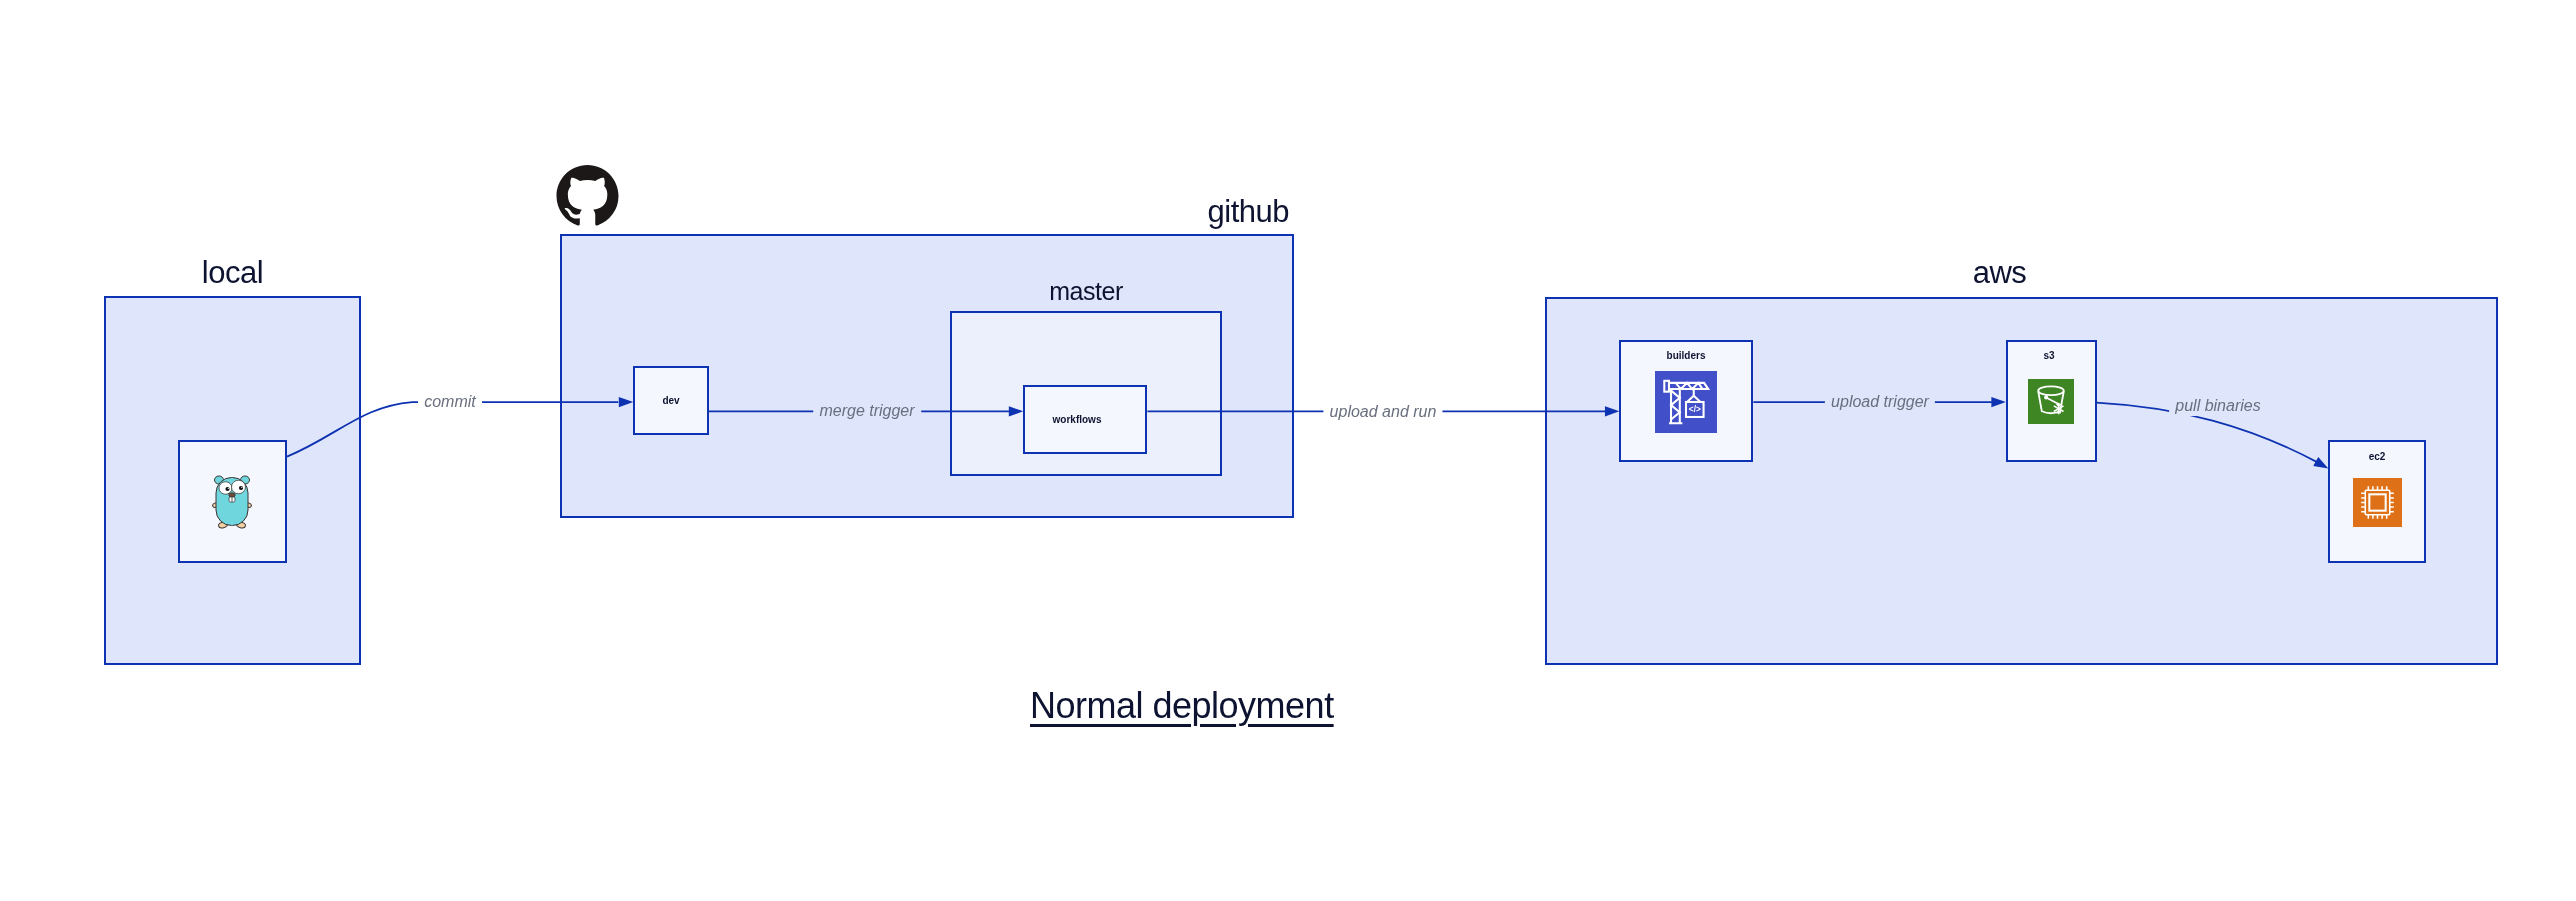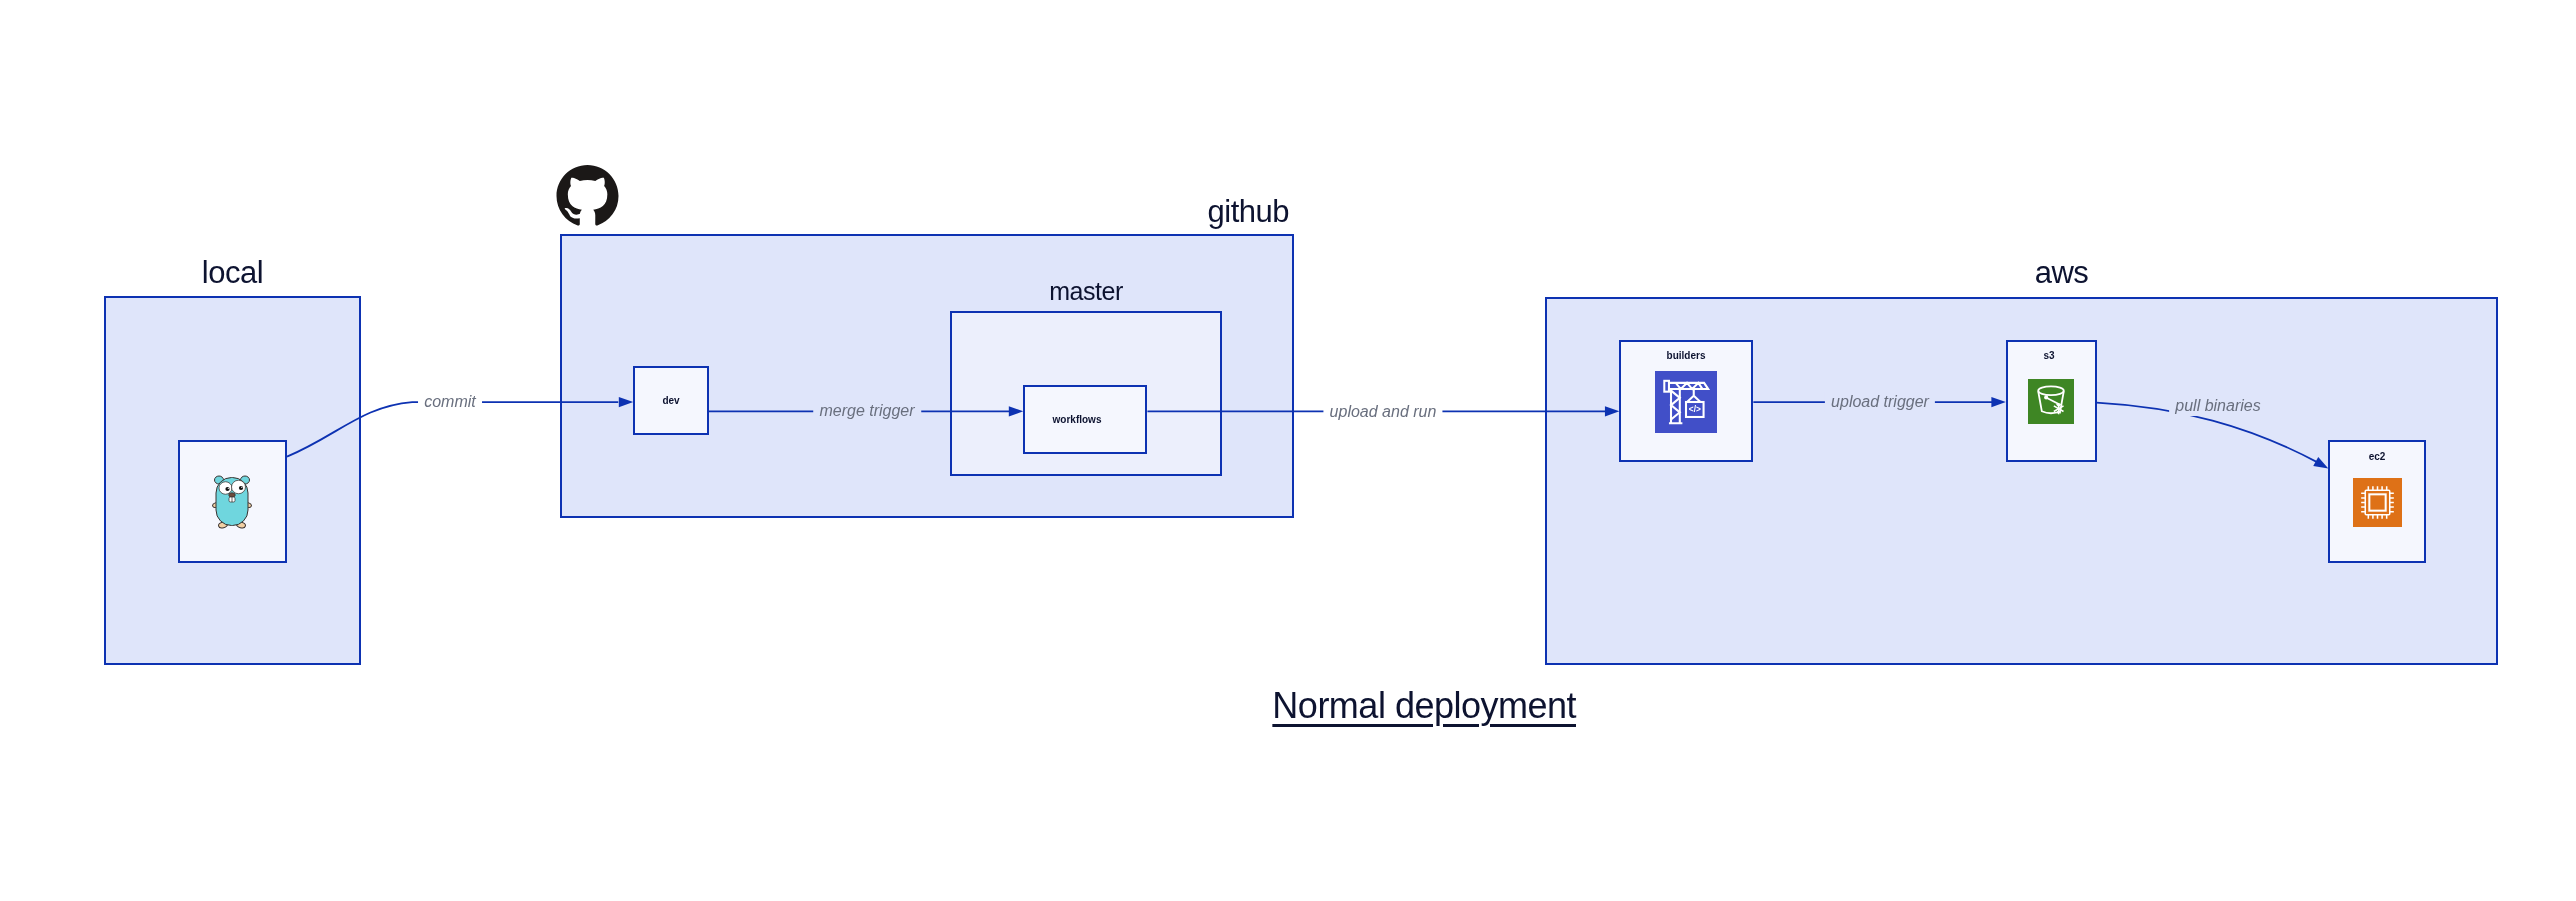--- a/index.html
+++ b/index.html
@@ -25,38 +25,38 @@
   .n-label{position:absolute;color:var(--ink);font-size:10px;font-weight:bold;text-align:center;line-height:20.6px;}
   .n-label.vcenter{display:flex;align-items:center;justify-content:center;line-height:normal;}
 
   .e-label{position:absolute;transform:translate(-50%,-50%);color:var(--grey);font-size:16px;font-style:italic;padding:1px 6.2px;white-space:nowrap;}
   .e-label.on-white{background:#ffffff;}
   .e-label.on-fill{background:var(--c-fill);}
 
   .icon{position:absolute;}
   svg.edges{position:absolute;left:0;top:0;pointer-events:none;}
 
-  .title-wrap{position:absolute;left:1030px;top:685px;width:546px;text-align:right;}
+  .title-wrap{position:absolute;left:1030px;top:685px;width:546px;text-align:left;}
   .title{display:inline-block;color:var(--ink);font-size:36px;letter-spacing:-0.5px;
          text-decoration:underline;text-decoration-thickness:3.1px;text-underline-offset:6.2px;}
 </style>
 </head>
 <body>
 
 <div id="stage">
 
   <div class="container" style="left:104px;top:296px;width:257px;height:369px;"></div>
   <div class="container" style="left:560px;top:234px;width:734px;height:284px;"></div>
   <div class="container nested" style="left:950px;top:311px;width:272px;height:165px;"></div>
   <div class="container" style="left:1545px;top:297px;width:953px;height:368px;"></div>
 
   <div class="c-label" style="left:104px;top:258px;width:257px;">local</div>
   <div class="c-label right" style="left:1083px;top:197px;width:206px;">github</div>
   <div class="c-label mid" style="left:950px;top:277px;width:272px;">master</div>
-  <div class="c-label" style="left:1585px;top:258px;width:953px;">aws</div>
+  <div class="c-label" style="left:1523px;top:258px;width:953px;">aws</div>
 
   <svg class="edges" width="2604" height="902" viewBox="0 0 5054 1750">
     <g stroke="#0D32B2" stroke-width="3.5" fill="none">
       <path d="M557,886 C655,845 702,788 800,780 L1200,780"></path>
       <path d="M1376,798 L1960,798"></path>
       <path d="M2227,798 L3117,798"></path>
       <path d="M3403,780 L3867,780"></path>
       <path d="M4069,781 C4230,790 4365,826 4500,898"></path>
     </g>
     <g fill="#0D32B2" stroke="none">

